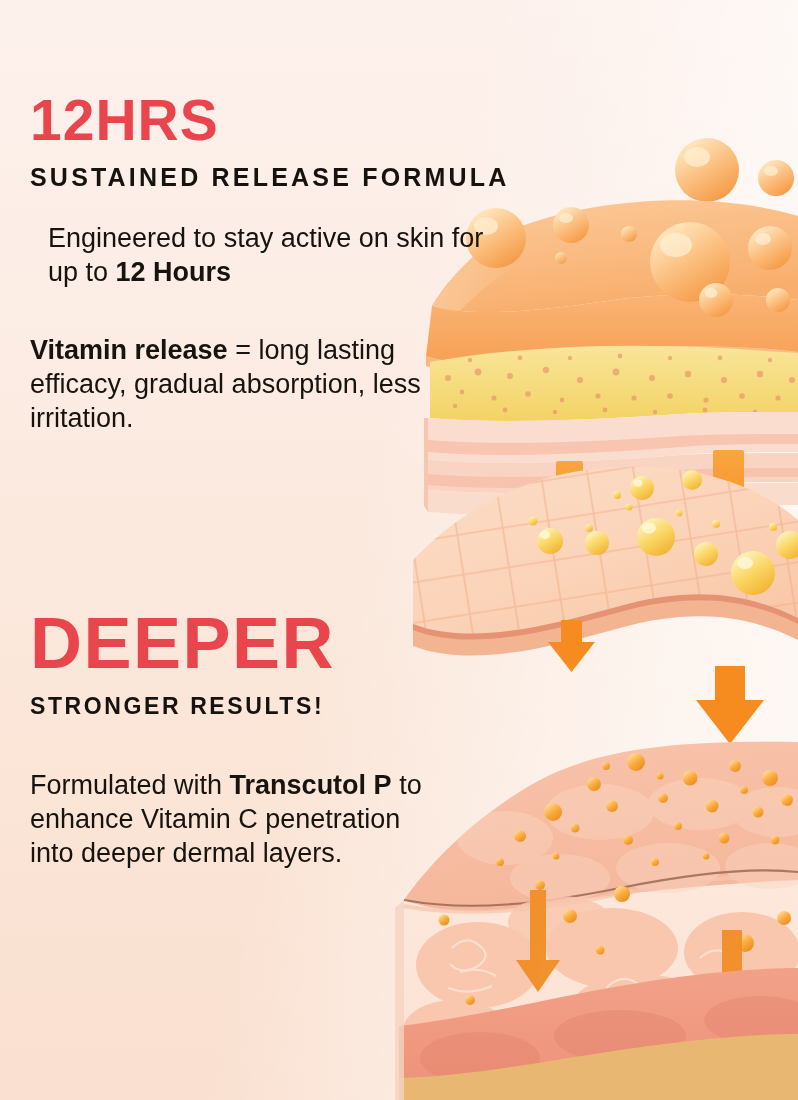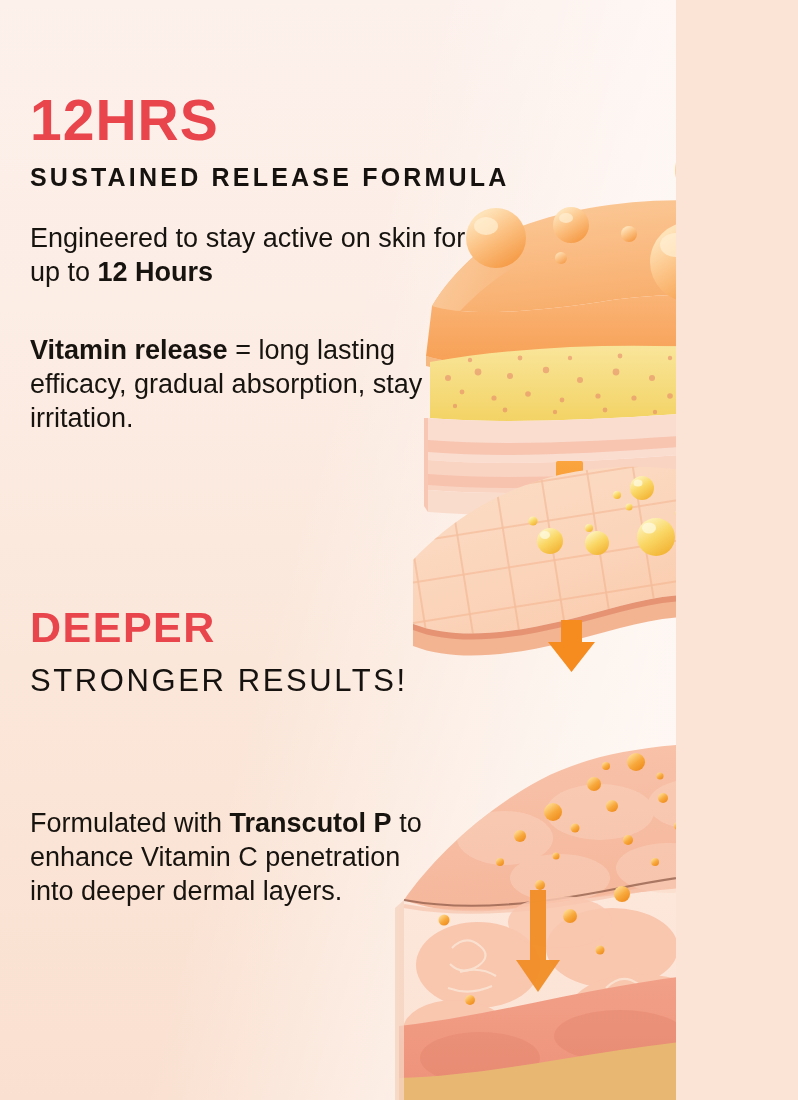--- a/index.html
+++ b/index.html
@@ -2,50 +2,50 @@
 <html><head>
 <meta charset="utf-8">
 <style>
   html,body{margin:0;padding:0;}
   body{
     width:798px;height:1100px;overflow:hidden;
     font-family:"Liberation Sans", sans-serif;
     background:#FBE3D5;
   }
   #poster{
-    position:relative;width:676px;height:1100px;overflow:hidden;
+    position:relative;width:798px;height:1100px;overflow:hidden;
     background:
       linear-gradient(105deg, rgba(255,255,255,0) 45%, rgba(255,255,255,.55) 75%, rgba(255,255,255,.8) 100%),
       linear-gradient(180deg, #FDF1EC 0%, #FCEDE5 28%, #FBE7DA 60%, #FAE0D0 100%);
   }
   .art{position:absolute;inset:0;width:798px;height:1100px;pointer-events:none;}
 
   .kicker{
     font-size:57px;line-height:1;font-weight:bold;color:#E8454C;
     letter-spacing:1px;margin:0;
   }
   .sub1{
     font-size:25px;line-height:1;font-weight:bold;color:#15120F;
     letter-spacing:3.2px;margin:16px 0 0 0;
   }
   .para{
     font-size:27px;line-height:1.25;color:#17130F;margin:0;font-weight:normal;
   }
   .para b{font-weight:bold;}
   .blk-a{position:absolute;left:30px;top:92px;width:600px;}
-  .blk-b{position:absolute;left:30px;top:222px;width:470px;}
+  .blk-b{position:absolute;left:48px;top:222px;width:470px;}
   .blk-c{position:absolute;left:30px;top:334px;width:430px;}
   .blk-d{position:absolute;left:30px;top:605px;width:560px;}
-  .blk-e{position:absolute;left:30px;top:807px;width:400px;}
+  .blk-e{position:absolute;left:30px;top:769px;width:400px;}
   .big-red{
-    font-size:43px;line-height:1.06;font-weight:bold;color:#E8454C;
+    font-size:72px;line-height:1.06;font-weight:bold;color:#E8454C;
     letter-spacing:1.5px;margin:0;
   }
   .sub2{
-    font-size:31px;line-height:1;font-weight:normal;color:#15120F;
+    font-size:23px;line-height:1;font-weight:bold;color:#15120F;
     letter-spacing:2.6px;margin:14px 0 0 0;
   }
 </style>
 </head>
 <body>
 
 <div id="poster">
 
   <svg class="art" viewBox="0 0 798 1100">
     <defs>
@@ -352,21 +352,21 @@
   <div class="blk-a">
     <h1 class="kicker">12HRS</h1>
     <h2 class="sub1">SUSTAINED RELEASE FORMULA</h2>
   </div>
 
   <div class="blk-b">
     <p class="para"><span>Engineered to stay active on skin for up to </span><b>12 Hours</b></p>
   </div>
 
   <div class="blk-c">
-    <p class="para"><b>Vitamin release</b><span> = long lasting efficacy, gradual absorption, stay irritation.</span></p>
+    <p class="para"><b>Vitamin release</b><span> = long lasting efficacy, gradual absorption, less irritation.</span></p>
   </div>
 
   <div class="blk-d">
     <h2 class="big-red"><span>DEEPER</span><br></h2>
     <h3 class="sub2">STRONGER RESULTS!</h3>
   </div>
 
   <div class="blk-e">
     <p class="para"><span>Formulated with </span><b>Transcutol P</b><span> to enhance Vitamin C penetration into deeper dermal layers.</span></p>
   </div>

